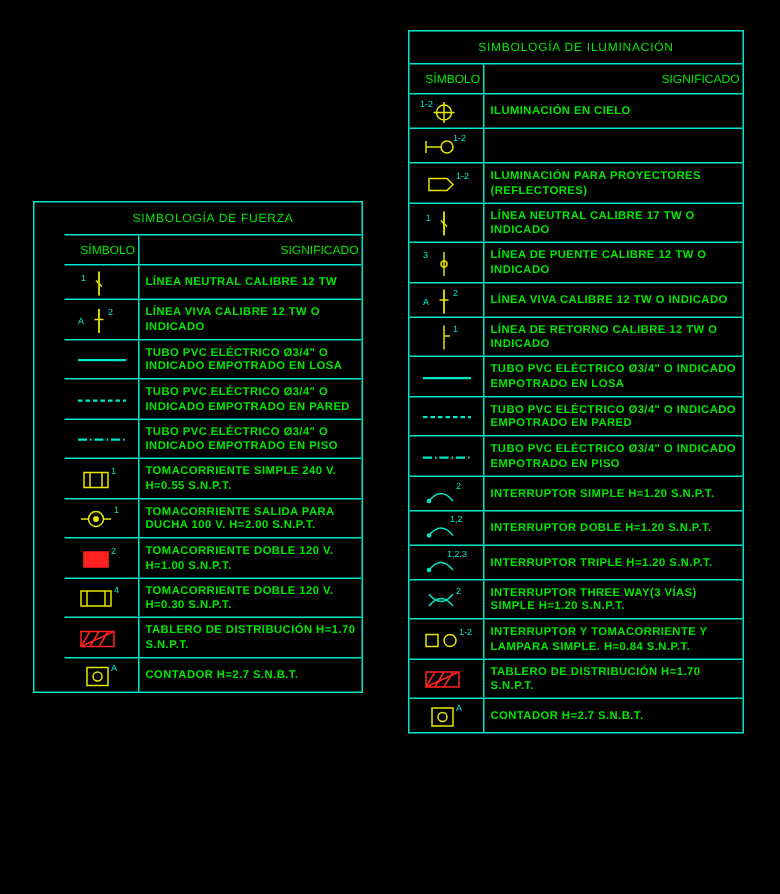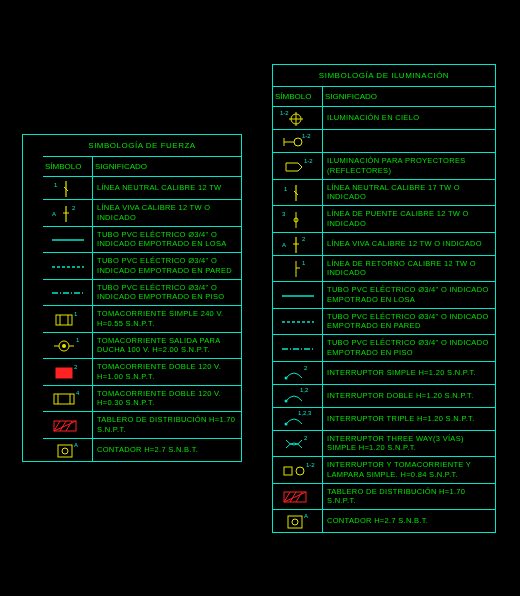--- a/index.html
+++ b/index.html
@@ -25,21 +25,21 @@
     border-bottom: 1px solid #00e6c8;
     font-size: 8px;
     letter-spacing: 0.5px;
   }
   .header-row {
     display: flex;
     border-bottom: 1px solid #00e6c8;
   }
   .header-row > div {
     color: #00e600;
-    text-align: left;
+    text-align: right;
     padding: 5px 2px;
     font-size: 8px;
   }
   .header-sym {
     width: 50px;
     border-right: 1px solid #00e6c8;
   }
   .header-mean {
     flex: 1;
   }
@@ -59,25 +59,26 @@
   }
   .cell-mean {
     flex: 1;
     color: #00e600;
     padding: 3px 4px;
     font-size: 7.5px;
     line-height: 1.3;
     letter-spacing: 0.3px;
     display: flex;
     align-items: center;
+    font-weight: bold;
   }
   
   #left-panel { left: 22px; top: 134px; width: 220px; padding-left: 20px; }
   
-  #right-panel { left: 272px; top: 20px; width: 224px; margin-top: 44px; }
+  #right-panel { left: 272px; top: 20px; width: 224px; }
 
   
   .cell-sym svg { width: 44px; height: 22px; }
   .sup { font-size:6px; fill:#00e6c8; }
 </style>
 </head>
 <body>
 
 <div id="left-panel" class="panel">
   <div class="panel-title">SIMBOLOGÍA DE FUERZA</div>

